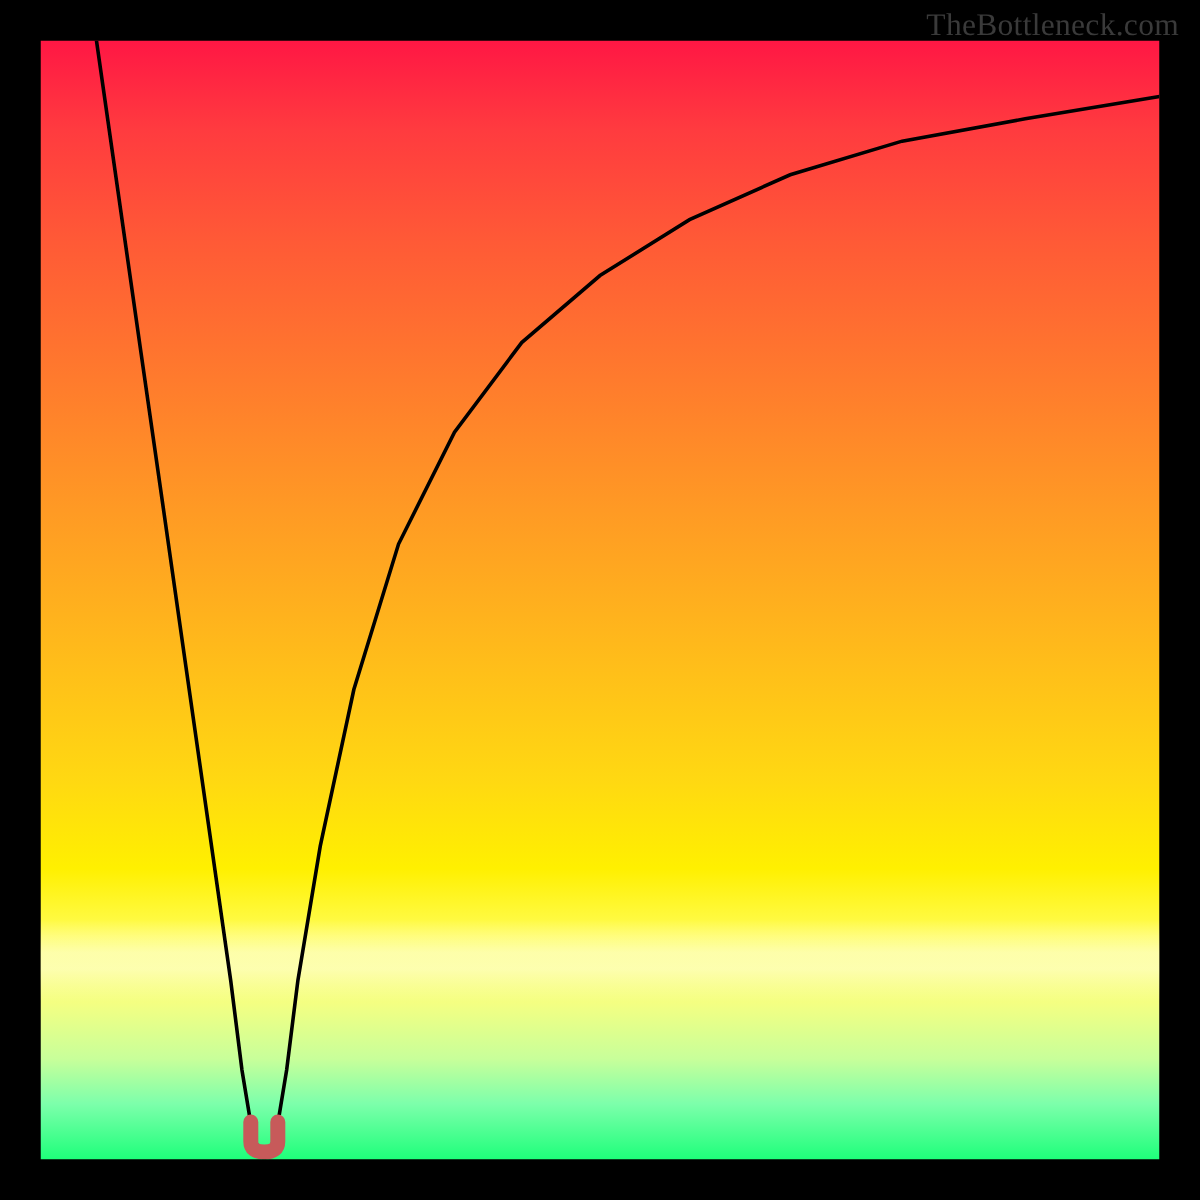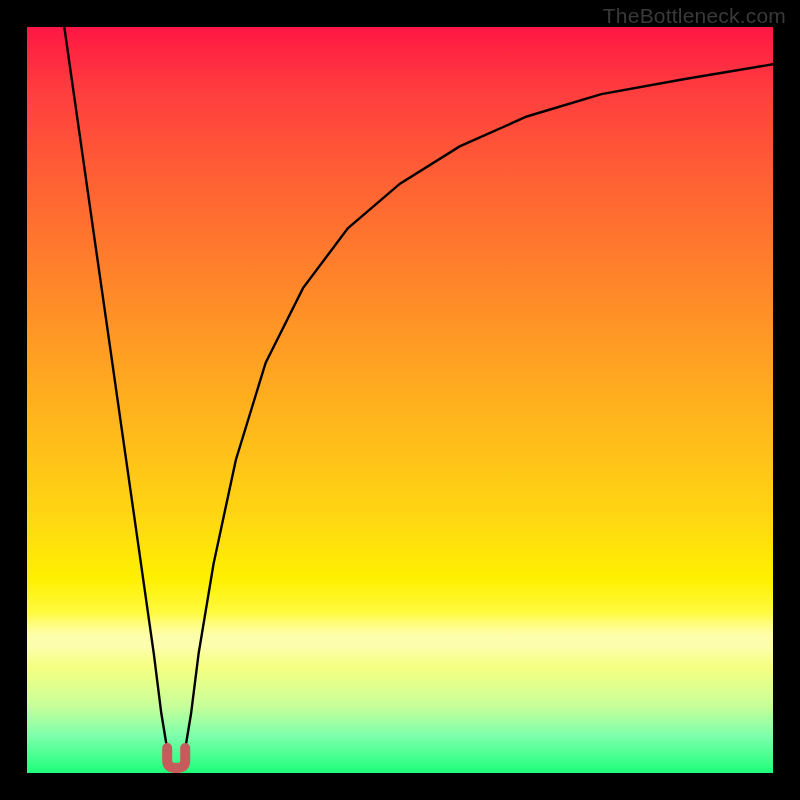--- a/index.html
+++ b/index.html
@@ -8,20 +8,21 @@
     width: 800px;
     height: 800px;
     background: #000;
     font-family: Arial, Helvetica, sans-serif;
     overflow: hidden;
   }
   .stage {
     position: relative;
     width: 800px;
     height: 664px;
+    font-family: Liberation Serif, serif;
   }
   .plot-area {
     position: absolute;
     left: 27px;
     top: 27px;
     width: 746px;
     height: 746px;
     overflow: hidden;
   }
   .gradient-bg {

